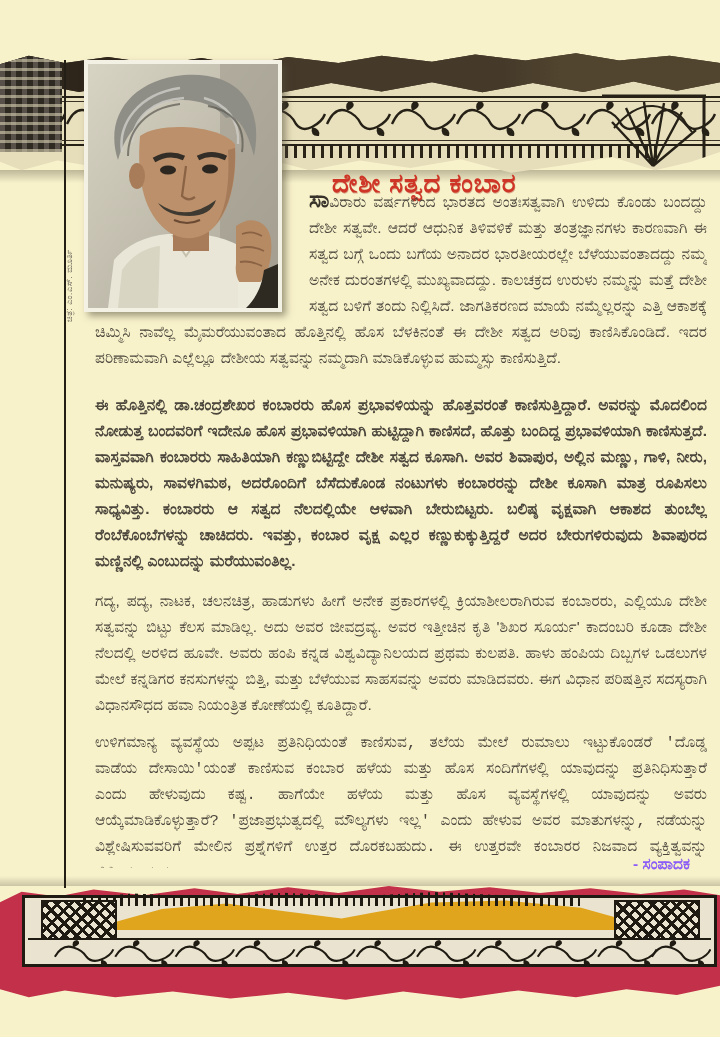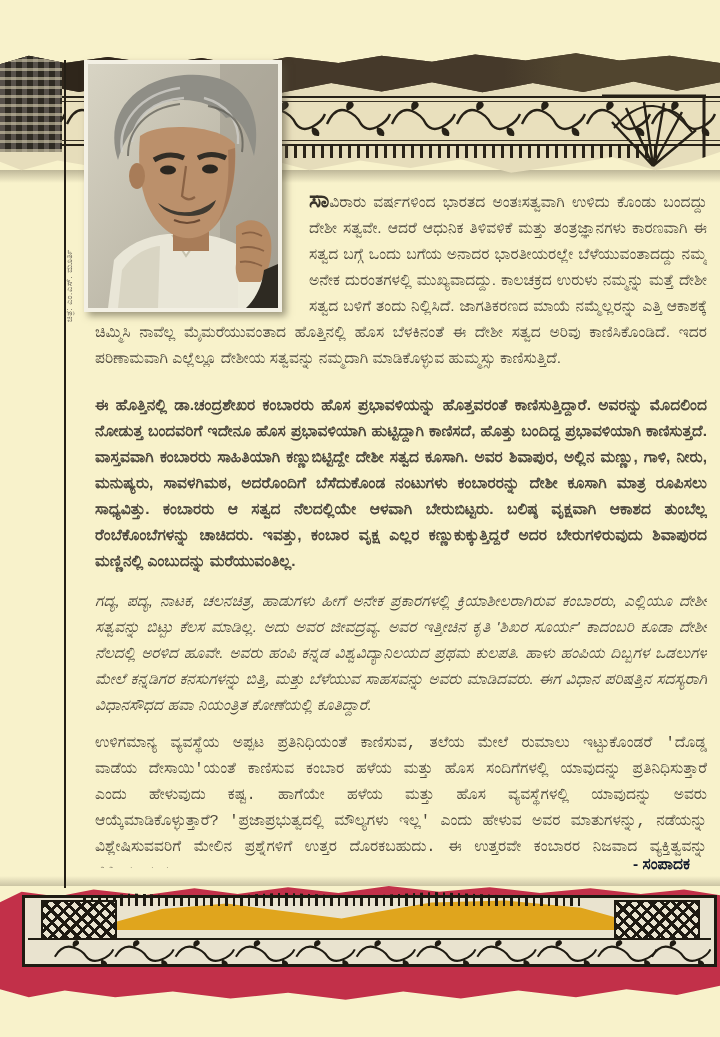--- a/index.html
+++ b/index.html
@@ -65,26 +65,26 @@
   }
   .content{
     position:absolute; left:78px; top:188px; width:612px; height:682px;
     z-index:2; color:#4b463c; font-size:15.5px; line-height:26px;
     text-align:justify; overflow:hidden;margin-left:17px;
   }
   .float-spacer{float:left; width:214px; height:114px;}
   .content p{margin:0; overflow:hidden;}
   .p1{height:198px;}
   .p2{height:192px; margin-top:6px !important;font-weight:bold;}
-  .p3{height:140px; margin-top:4px !important;font-style:italic;}
+  .p3{height:140px; margin-top:4px !important;}
   .p4{height:138px; margin-top:2px !important;font-family:Liberation Mono, monospace;}
   .dropcap{font-size:23px; font-weight:bold; color:#38332a; line-height:22px;}
   .signature{
     position:absolute; left:490px; top:855px; width:200px; z-index:2;
-    text-align:right; font-weight:bold; font-size:15.5px; color:#0f172a;
+    text-align:right; font-weight:bold; font-size:15.5px; color:#8b5cf6;
   }
   
   .bottom-border{position:absolute; left:0; top:886px; width:720px; height:116px; z-index:1;}
   .bb-red{
     position:absolute; left:0; top:0; right:0; bottom:0; background:#c23049;
     clip-path:polygon(0 14%,3% 5%,8% 9%,13% 3%,20% 8%,27% 2%,33% 7%,40% 1%,47% 6%,54% 0,61% 5%,68% 1%,75% 6%,82% 2%,89% 7%,95% 3%,100% 8%,100% 86%,94% 94%,87% 89%,80% 96%,72% 90%,64% 97%,56% 91%,48% 98%,40% 92%,32% 97%,24% 91%,16% 96%,9% 90%,4% 96%,0 89%);
   }
   .bb-cream{
     position:absolute; left:22px; right:3px; top:9px; height:72px;
     background:#e9e3cf; border:3px solid #1f1b12; box-sizing:border-box;
@@ -186,20 +186,21 @@
       <path d="M86 156 q13 6 26 0" stroke="#6b4a34" stroke-width="2" fill="none"></path>
       <path d="M148 162 C164 150 181 158 183 176 C185 196 179 216 166 223 C155 227 146 216 148 200 Z" fill="#b68a63"></path>
       <path d="M154 170 q10 -4 20 2 M152 184 q12 -3 24 3 M152 198 q10 -2 22 4" stroke="#8a6244" stroke-width="1.8" fill="none"></path>
       <path d="M150 218 h36 v26 h-36 Z" fill="#eceada"></path>
       <path d="M176 206 L190 200 L190 244 L158 244 C170 232 174 220 176 206 Z" fill="#2e2a22"></path>
     </svg>
   </div>
   <div class="photo-credit">ಚಿತ್ರ: ಎಂ.ಎಸ್. ಮೂರ್ತಿ</div>
   <div class="v-rule"></div>
 
+  <div class="article-title">ದೇಶೀ ಸತ್ವದ ಕಂಬಾರ</div>
 
   <div class="content">
     <p class="p1"><span class="float-spacer"></span><span class="dropcap">ಸಾ</span><span>ವಿರಾರು ವರ್ಷಗಳಿಂದ ಭಾರತದ ಅಂತಃಸತ್ವವಾಗಿ ಉಳಿದು ಕೊಂಡು ಬಂದದ್ದು ದೇಶೀ ಸತ್ವವೇ. ಆದರೆ ಆಧುನಿಕ ತಿಳಿವಳಿಕೆ ಮತ್ತು ತಂತ್ರಜ್ಞಾನಗಳು ಕಾರಣವಾಗಿ ಈ ಸತ್ವದ ಬಗ್ಗೆ ಒಂದು ಬಗೆಯ ಅನಾದರ ಭಾರತೀಯರಲ್ಲೇ ಬೆಳೆಯುವಂತಾದದ್ದು ನಮ್ಮ ಅನೇಕ ದುರಂತಗಳಲ್ಲಿ ಮುಖ್ಯವಾದದ್ದು. ಕಾಲಚಕ್ರದ ಉರುಳು ನಮ್ಮನ್ನು</span> <span>ಮತ್ತೆ ದೇಶೀ ಸತ್ವದ ಬಳಿಗೆ ತಂದು ನಿಲ್ಲಿಸಿದೆ. ಜಾಗತಿಕರಣದ ಮಾಯೆ ನಮ್ಮೆಲ್ಲರನ್ನು ಎತ್ತಿ ಆಕಾಶಕ್ಕೆ ಚಿಮ್ಮಿಸಿ ನಾವೆಲ್ಲ ಮೈಮರೆಯುವಂತಾದ ಹೊತ್ತಿನಲ್ಲಿ ಹೊಸ ಬೆಳಕಿನಂತೆ ಈ ದೇಶೀ ಸತ್ವದ ಅರಿವು ಕಾಣಿಸಿಕೊಂಡಿದೆ. ಇದರ ಪರಿಣಾಮವಾಗಿ ಎಲ್ಲೆಲ್ಲೂ ದೇಶೀಯ ಸತ್ವವನ್ನು ನಮ್ಮದಾಗಿ ಮಾಡಿಕೊಳ್ಳುವ ಹುಮ್ಮಸ್ಸು ಕಾಣಿಸುತ್ತಿದೆ.</span></p>
     <p class="p2">ಈ ಹೊತ್ತಿನಲ್ಲಿ ಡಾ.ಚಂದ್ರಶೇಖರ ಕಂಬಾರರು ಹೊಸ ಪ್ರಭಾವಳಿಯನ್ನು ಹೊತ್ತವರಂತೆ ಕಾಣಿಸುತ್ತಿದ್ದಾರೆ. ಅವರನ್ನು ಮೊದಲಿಂದ ನೋಡುತ್ತ ಬಂದವರಿಗೆ ಇದೇನೂ ಹೊಸ ಪ್ರಭಾವಳಿಯಾಗಿ ಹುಟ್ಟಿದ್ದಾಗಿ ಕಾಣಿಸದೆ, ಹೊತ್ತು ಬಂದಿದ್ದ ಪ್ರಭಾವಳಿಯಾಗಿ ಕಾಣಿಸುತ್ತದೆ. ವಾಸ್ತವವಾಗಿ ಕಂಬಾರರು ಸಾಹಿತಿಯಾಗಿ ಕಣ್ಣುಬಿಟ್ಟಿದ್ದೇ ದೇಶೀ ಸತ್ವದ ಕೂಸಾಗಿ. ಅವರ ಶಿವಾಪುರ, ಅಲ್ಲಿನ ಮಣ್ಣು, ಗಾಳಿ, ನೀರು, ಮನುಷ್ಯರು, ಸಾವಳಗಿಮಠ, ಅದರೊಂದಿಗೆ ಬೆಸೆದುಕೊಂಡ ನಂಟುಗಳು ಕಂಬಾರರನ್ನು ದೇಶೀ ಕೂಸಾಗಿ ಮಾತ್ರ ರೂಪಿಸಲು ಸಾಧ್ಯವಿತ್ತು. ಕಂಬಾರರು ಆ ಸತ್ವದ ನೆಲದಲ್ಲಿಯೇ ಆಳವಾಗಿ ಬೇರುಬಿಟ್ಟರು. ಬಲಿಷ್ಠ ವೃಕ್ಷವಾಗಿ ಆಕಾಶದ ತುಂಬೆಲ್ಲ ರೆಂಬೆಕೊಂಬೆಗಳನ್ನು ಚಾಚಿದರು. ಇವತ್ತು, ಕಂಬಾರ ವೃಕ್ಷ ಎಲ್ಲರ ಕಣ್ಣುಕುಕ್ಕುತ್ತಿದ್ದರೆ ಅದರ ಬೇರುಗಳಿರುವುದು ಶಿವಾಪುರದ ಮಣ್ಣಿನಲ್ಲಿ ಎಂಬುದನ್ನು ಮರೆಯುವಂತಿಲ್ಲ.</p>
     <p class="p3">ಗದ್ಯ, ಪದ್ಯ, ನಾಟಕ, ಚಲನಚಿತ್ರ, ಹಾಡುಗಳು ಹೀಗೆ ಅನೇಕ ಪ್ರಕಾರಗಳಲ್ಲಿ ಕ್ರಿಯಾಶೀಲರಾಗಿರುವ ಕಂಬಾರರು, ಎಲ್ಲಿಯೂ ದೇಶೀ ಸತ್ವವನ್ನು ಬಿಟ್ಟು ಕೆಲಸ ಮಾಡಿಲ್ಲ. ಅದು ಅವರ ಜೀವದ್ರವ್ಯ. ಅವರ ಇತ್ತೀಚಿನ ಕೃತಿ 'ಶಿಖರ ಸೂರ್ಯ' ಕಾದಂಬರಿ ಕೂಡಾ ದೇಶೀ ನೆಲದಲ್ಲಿ ಅರಳಿದ ಹೂವೇ. ಅವರು ಹಂಪಿ ಕನ್ನಡ ವಿಶ್ವವಿದ್ಯಾನಿಲಯದ ಪ್ರಥಮ ಕುಲಪತಿ. ಹಾಳು ಹಂಪಿಯ ದಿಬ್ಬಗಳ ಒಡಲುಗಳ ಮೇಲೆ ಕನ್ನಡಿಗರ ಕನಸುಗಳನ್ನು ಬಿತ್ತಿ, ಮತ್ತು ಬೆಳೆಯುವ ಸಾಹಸವನ್ನು ಅವರು ಮಾಡಿದವರು. ಈಗ ವಿಧಾನ ಪರಿಷತ್ತಿನ ಸದಸ್ಯರಾಗಿ ವಿಧಾನಸೌಧದ ಹವಾ ನಿಯಂತ್ರಿತ ಕೋಣೆಯಲ್ಲಿ ಕೂತಿದ್ದಾರೆ.</p>
     <p class="p4">ಉಳಿಗಮಾನ್ಯ ವ್ಯವಸ್ಥೆಯ ಅಪ್ಪಟ ಪ್ರತಿನಿಧಿಯಂತೆ ಕಾಣಿಸುವ, ತಲೆಯ ಮೇಲೆ ರುಮಾಲು ಇಟ್ಟುಕೊಂಡರೆ 'ದೊಡ್ಡ ವಾಡೆಯ ದೇಸಾಯಿ'ಯಂತೆ ಕಾಣಿಸುವ ಕಂಬಾರ ಹಳೆಯ ಮತ್ತು ಹೊಸ ಸಂದಿಗೆಗಳಲ್ಲಿ ಯಾವುದನ್ನು ಪ್ರತಿನಿಧಿಸುತ್ತಾರೆ ಎಂದು ಹೇಳುವುದು ಕಷ್ಟ. ಹಾಗೆಯೇ ಹಳೆಯ ಮತ್ತು ಹೊಸ ವ್ಯವಸ್ಥೆಗಳಲ್ಲಿ ಯಾವುದನ್ನು ಅವರು ಆಯ್ಕೆಮಾಡಿಕೊಳ್ಳುತ್ತಾರೆ? 'ಪ್ರಜಾಪ್ರಭುತ್ವದಲ್ಲಿ ಮೌಲ್ಯಗಳು ಇಲ್ಲ' ಎಂದು ಹೇಳುವ ಅವರ ಮಾತುಗಳನ್ನು, ನಡೆಯನ್ನು ವಿಶ್ಲೇಷಿಸುವವರಿಗೆ ಮೇಲಿನ ಪ್ರಶ್ನೆಗಳಿಗೆ ಉತ್ತರ ದೊರಕಬಹುದು. ಈ ಉತ್ತರವೇ ಕಂಬಾರರ ನಿಜವಾದ ವ್ಯಕ್ತಿತ್ವವನ್ನು ತೆರೆದಿಡಬಹುದು.</p>
   </div>
   <div class="signature">- ಸಂಪಾದಕ</div>
 
   <div class="bottom-border">

